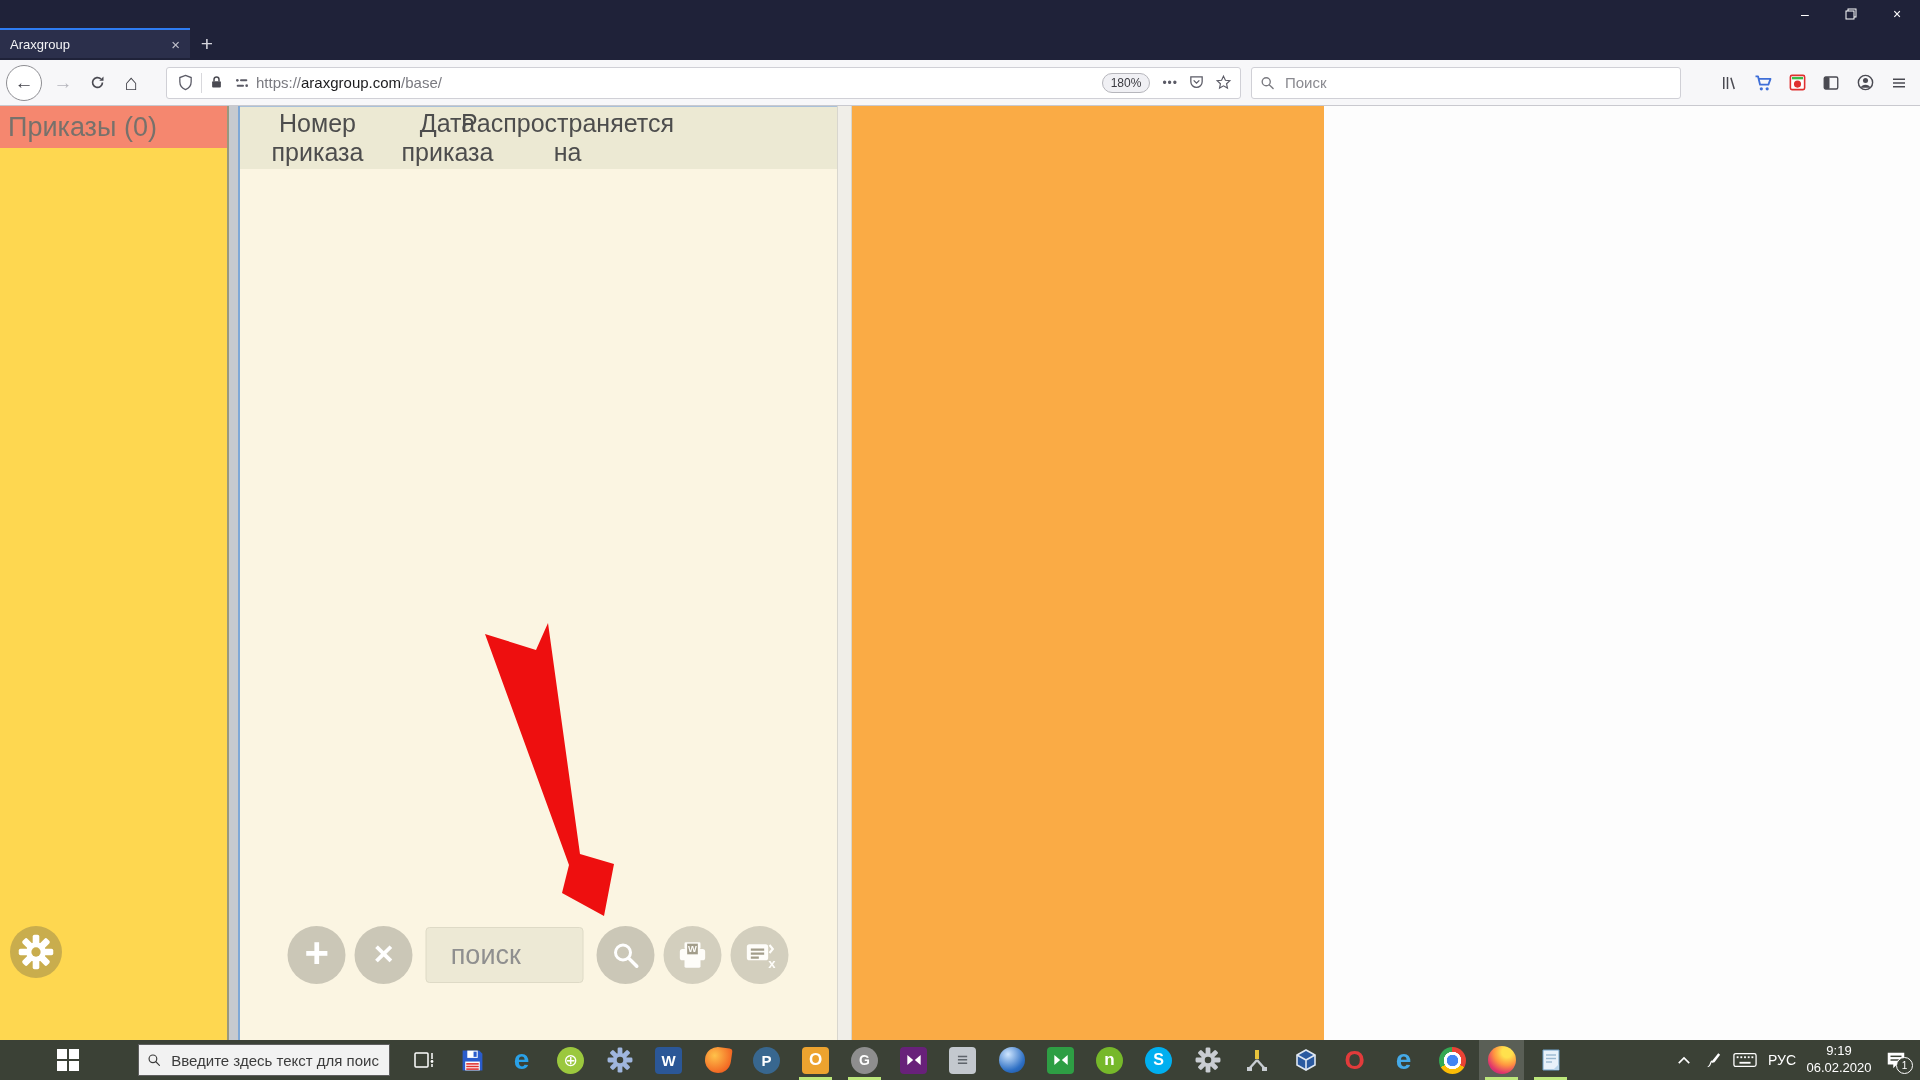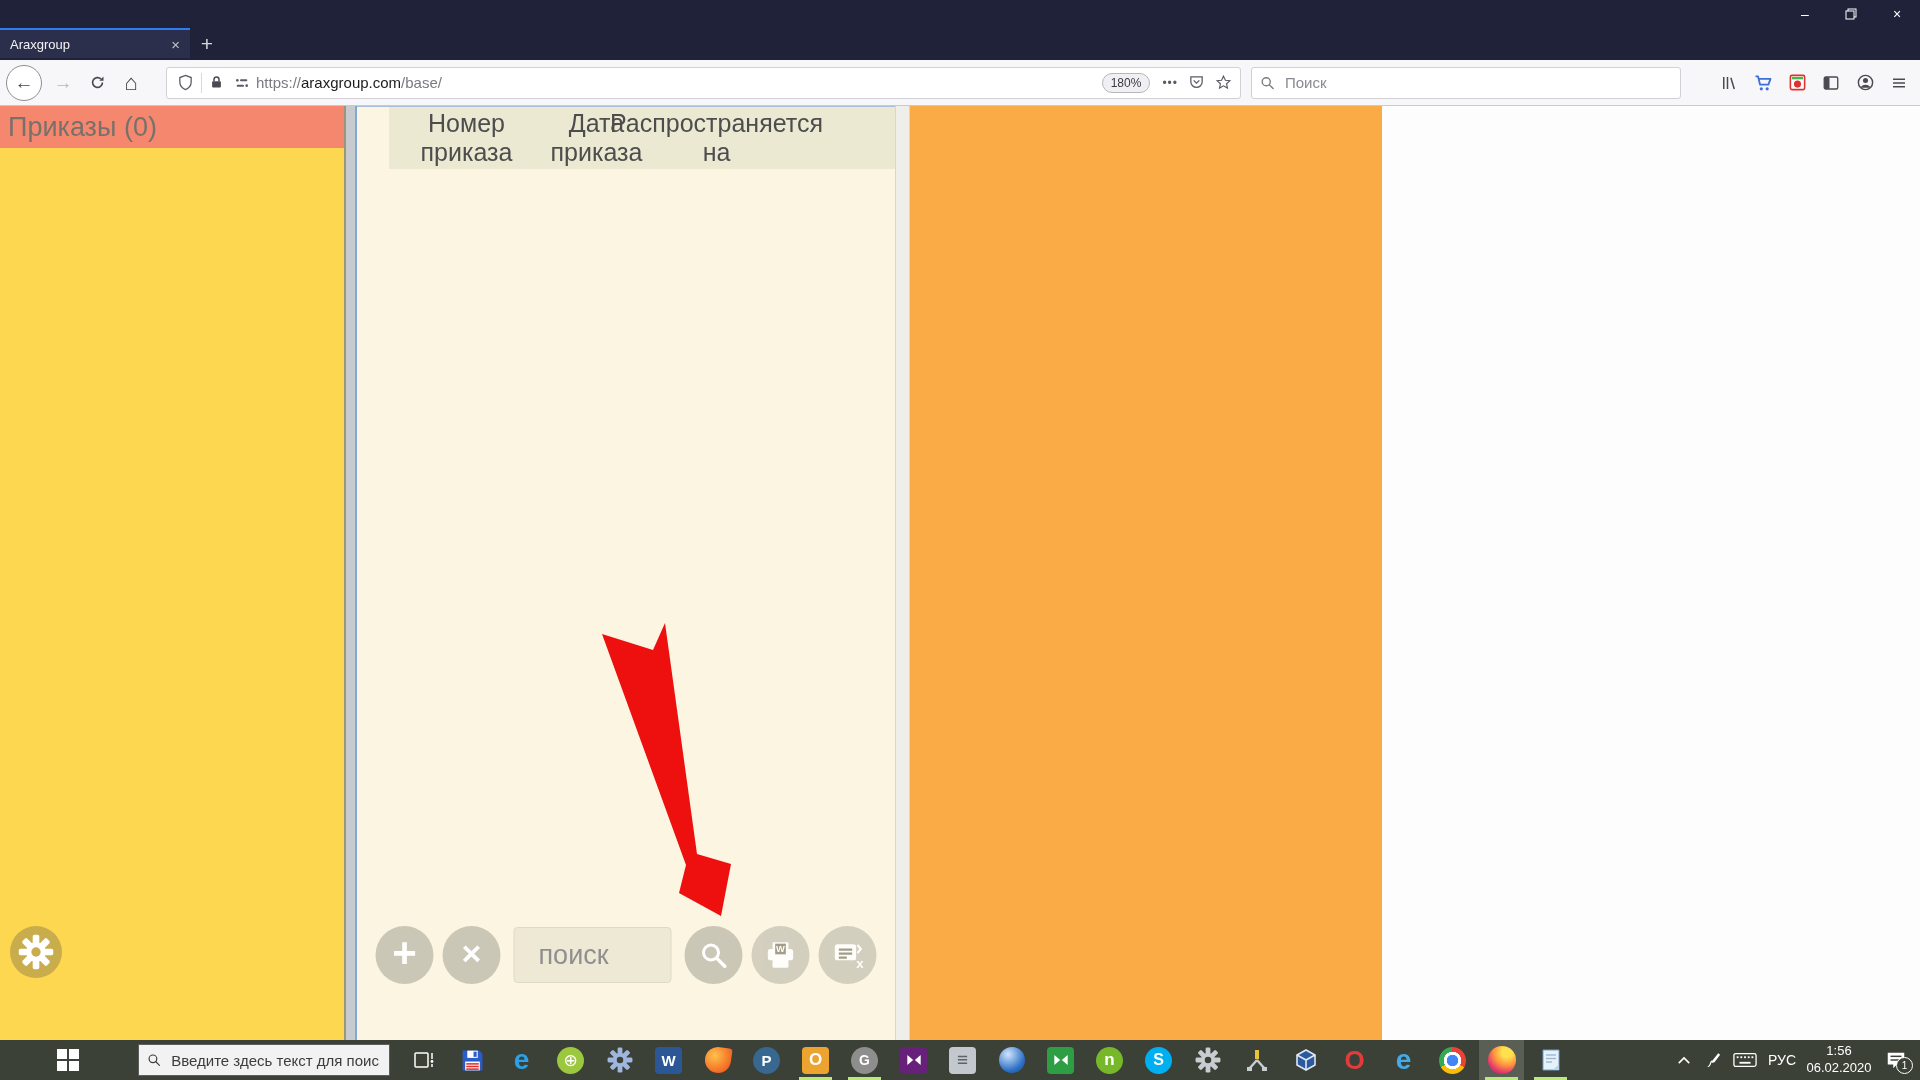--- a/index.html
+++ b/index.html
@@ -33,26 +33,26 @@
   .dots{color:#5B5B66;font-size:12px;letter-spacing:1px;margin-left:12px;}
   .urlbar .ic{display:flex;align-items:center;justify-content:center;margin-left:10px;}
   .searchbar{margin-left:10px;width:430px;height:32px;background:#fff;border:1px solid #D0D0D6;border-radius:3px;display:flex;align-items:center;box-sizing:border-box;padding:0 8px;flex:none;}
   .searchbar input{border:none;outline:none;font-size:15px;color:#3a3a3a;width:100%;margin-left:8px;font-family:inherit;background:transparent;}
   .searchbar input::placeholder{color:#8A8A90;}
   .nav-right{margin-left:auto;display:flex;align-items:center;margin-right:6px;}
   .nav-right .ric{width:30px;height:30px;display:flex;align-items:center;justify-content:center;margin-left:4px;}
 
   
   .content{position:absolute;top:106px;left:0;right:0;bottom:40px;display:flex;}
-  .left-panel{width:344px;background:#FED750;position:relative;flex:none;}
+  .left-panel{width:227px;background:#FED750;position:relative;flex:none;}
   .lp-header{height:42px;background:#F5876F;color:#77716B;font-size:27px;display:flex;align-items:center;padding-left:8px;}
   .gear-btn{position:absolute;left:10px;bottom:62px;width:52px;height:52px;border-radius:50%;background:#C9AD4D;display:flex;align-items:center;justify-content:center;}
   .splitter{width:9px;background:#C7CACF;border-left:2px solid #98987E;border-right:2px solid #7FA8D6;flex:none;}
   .main{flex:1;position:relative;background:#FBF5E2;border-top:1px solid #A9C0D8;overflow:hidden;}
-  .thead{height:62px;background:#ECE9D3;display:flex;color:#4D4D4D;font-size:25px;line-height:29px;margin-left:32px;}
+  .thead{height:62px;background:#ECE9D3;display:flex;color:#4D4D4D;font-size:25px;line-height:29px;}
   .th{display:flex;justify-content:center;align-items:center;text-align:center;height:100%;flex:none;box-sizing:border-box;}
   .th:nth-child(1){width:155px;}
   .th:nth-child(2){width:105px;}
   .th:nth-child(2) span{max-width:95px;}
   .th:nth-child(3){width:135px;}
   .th:nth-child(4){width:360px;}
   .th:nth-child(4) span{max-width:215px;}
   .th:nth-child(5){width:135px;}
   .th:nth-child(6){width:240px;}
   .th:nth-child(7){width:80px;justify-content:flex-start;}
@@ -521,21 +521,21 @@
               <rect x="8" y="4" width="2" height="2"></rect>
               <rect x="12" y="4" width="2" height="2"></rect>
               <rect x="16" y="4" width="2" height="2"></rect>
               <rect x="20" y="4" width="2" height="2"></rect>
               <rect x="7" y="10" width="12" height="2"></rect>
             </g>
           </svg>
       </div>
       <div class="tray-item lang">РУС</div>
       <div class="tray-item clock" style="display:flex;">
-        <div>1:56</div>
+        <div>9:19</div>
         <div>06.02.2020</div>
       </div>
       <div class="tray-item notif">
         <svg width="22" height="22" viewBox="0 0 24 24">
             <path d="M3 4 h18 v13 h-8 l-4 4 v-4 h-6 z" fill="#fff"></path>
             <g stroke="#3B4136" stroke-width="1.6">
               <line x1="6" y1="8" x2="18" y2="8"></line>
               <line x1="6" y1="12" x2="15" y2="12"></line>
             </g>
           </svg>

